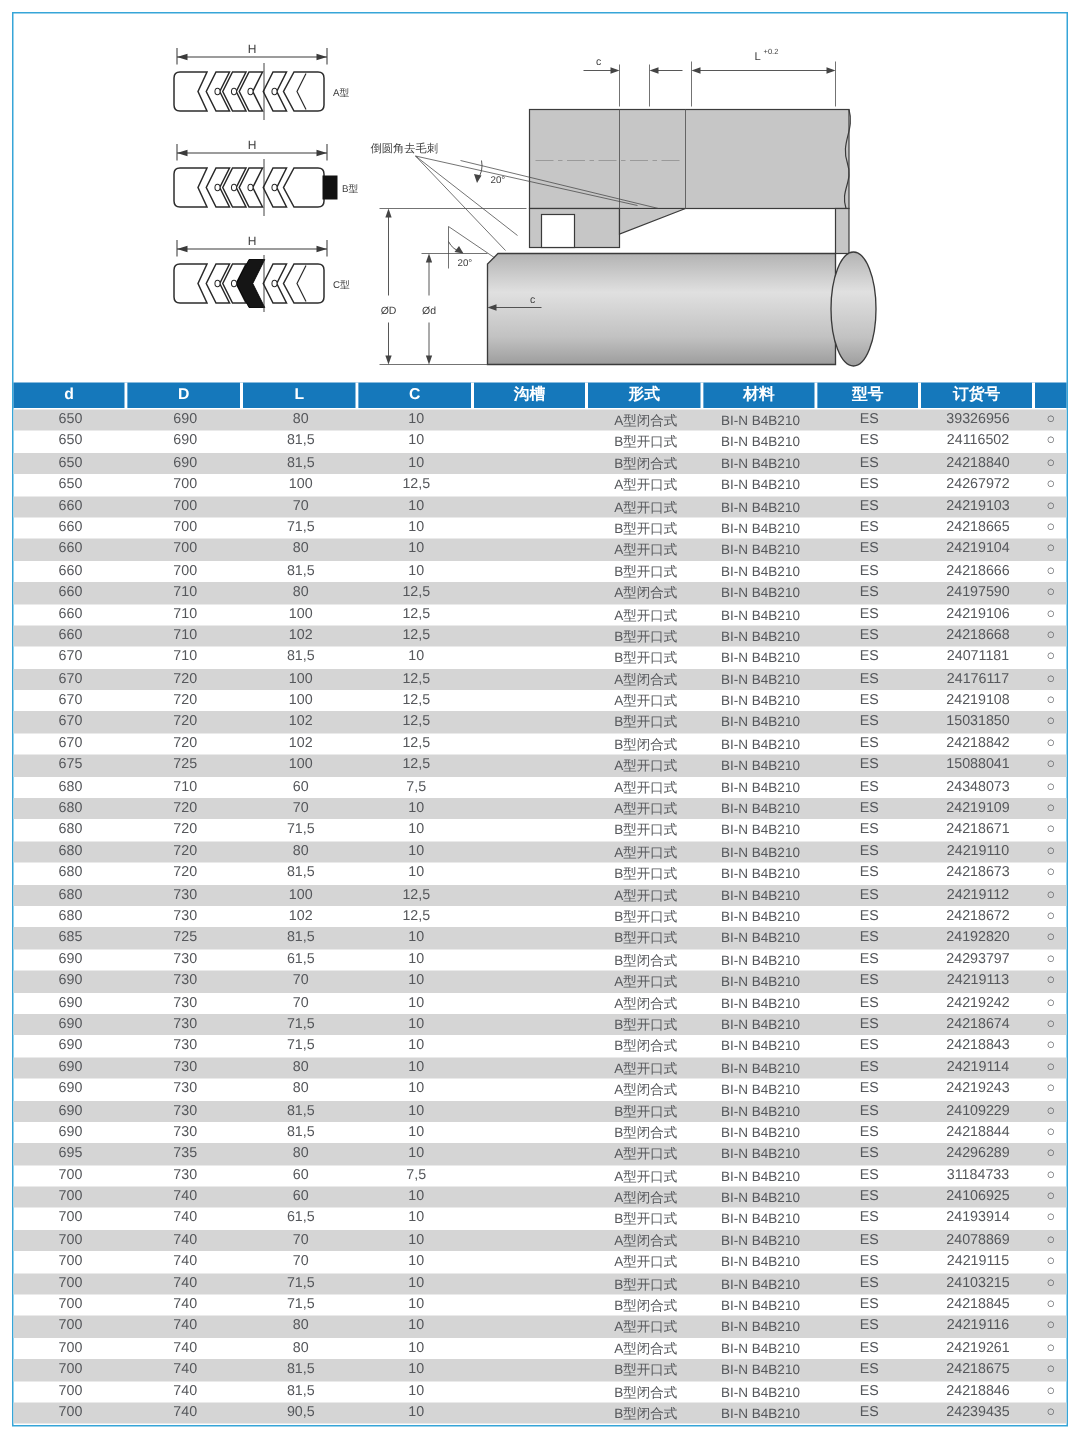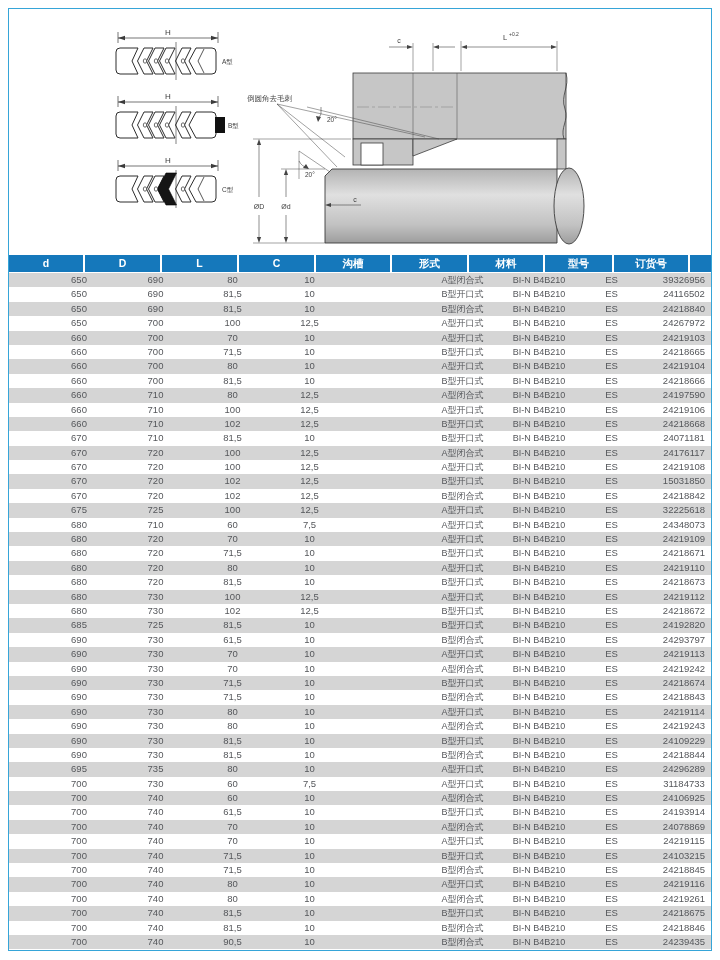--- a/index.html
+++ b/index.html
@@ -8,21 +8,21 @@
   .frame{position:absolute;left:8px;top:8px;width:702px;height:941px;border:1px solid #36a5d8;background:#fff;}
   .drawing{position:absolute;left:0;top:0;width:702px;height:246px;}
   
   .tbl{position:absolute;left:0;top:246px;width:702px;}
   .t-head{display:grid;grid-template-columns:76px 77px 77px 77px 76px 77px 76px 69px 76px 21px;height:17px;}
   .t-head .hc{background:#1578bb;color:#fff;font-size:10.5px;font-weight:bold;text-align:center;
               line-height:17px;border-right:2px solid #fff;box-sizing:border-box;overflow:hidden;}
   .t-head .hc:last-child{border-right:none;}
   .t-body{margin-top:1px;}
   .t-row{display:grid;grid-template-columns:76px 77px 77px 77px 76px 77px 76px 69px 76px 21px;
-         height:14.4px;line-height:14.5px;padding-left:32px;}
+         height:14.4px;line-height:14.5px;}
   .t-row.odd{background:#d5d5d5;}
   .t-row .c{font-size:9.5px;color:#55575b;text-align:center;overflow:hidden;white-space:nowrap;}
   .t-row .c.form,.t-row .c.material{font-size:9px;}
   
   svg text{font-family:"Liberation Sans","DejaVu Sans",sans-serif;fill:#3d3d3d;}
 </style>
 </head>
 <body>
 
 <div class="page">
@@ -391,21 +391,21 @@
           </div>
           <div class="t-row odd">
             <div class="c d">675</div>
             <div class="c D">725</div>
             <div class="c L">100</div>
             <div class="c C">12,5</div>
             <div class="c groove"></div>
             <div class="c form">A型开口式</div>
             <div class="c material">BI-N B4B210</div>
             <div class="c model">ES</div>
-            <div class="c order_no">32225618</div>
+            <div class="c order_no">15088041</div>
             <div class="c availability">○</div>
           </div>
           <div class="t-row even">
             <div class="c d">680</div>
             <div class="c D">710</div>
             <div class="c L">60</div>
             <div class="c C">7,5</div>
             <div class="c groove"></div>
             <div class="c form">A型开口式</div>
             <div class="c material">BI-N B4B210</div>

